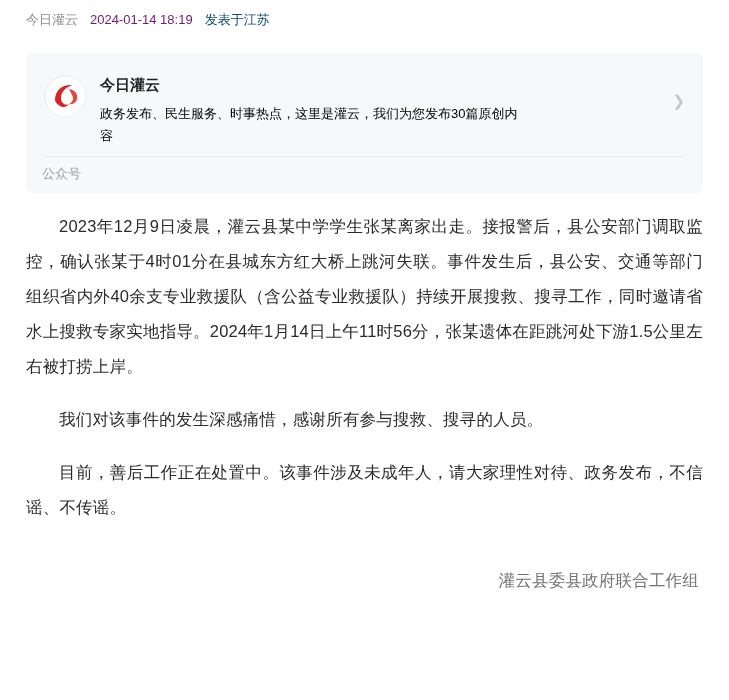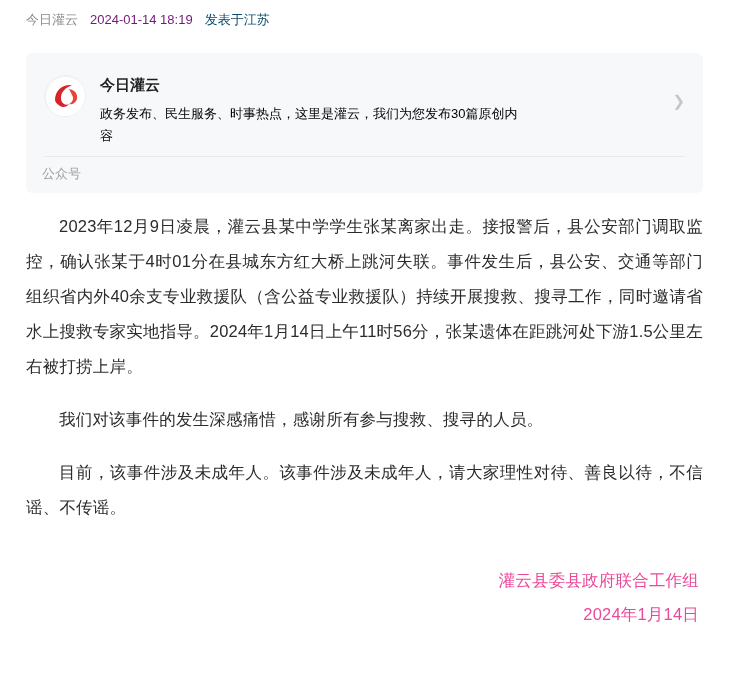--- a/index.html
+++ b/index.html
@@ -127,21 +127,21 @@
     text-indent: 2em;
     letter-spacing: 0.2px;
     margin: 0 0 18px 0;
     text-align: justify;
   }
   .sign {
     margin-top: 38px;
     text-align: right;
     font-size: 16.5px;
     line-height: 34px;
-    color: #ec4899;
+    color: #737373;
     letter-spacing: 0.2px;
   }
   .sign div { padding-right: 4px; }
 </style>
 </head>
 <body>
 
 <div class="page">
 
 
@@ -166,21 +166,20 @@
       </div>
     </div>
     <div class="chevron">❯</div>
     <div class="card-divider"></div>
     <div class="card-tag">公众号</div>
   </div>
 
   <div class="body">
     <p class="para">2023年12月9日凌晨，灌云县某中学学生张某离家出走。接报警后，县公安部门调取监控，确认张某于4时01分在县城东方红大桥上跳河失联。事件发生后，县公安、交通等部门组织省内外40余支专业救援队（含公益专业救援队）持续开展搜救、搜寻工作，同时邀请省水上搜救专家实地指导。2024年1月14日上午11时56分，张某遗体在距跳河处下游1.5公里左右被打捞上岸。</p>
     <p class="para">我们对该事件的发生深感痛惜，感谢所有参与搜救、搜寻的人员。</p>
-    <p class="para">目前，该事件涉及未成年人。该事件涉及未成年人，请大家理性对待、善良以待，不信谣、不传谣。</p>
+    <p class="para">目前，善后工作正在处置中。该事件涉及未成年人，请大家理性对待、政务发布，不信谣、不传谣。</p>
   </div>
 
   <div class="sign">
     <div>灌云县委县政府联合工作组</div>
-    <div>2024年1月14日</div>
   </div>
 
 </div>
 
 </body></html>

